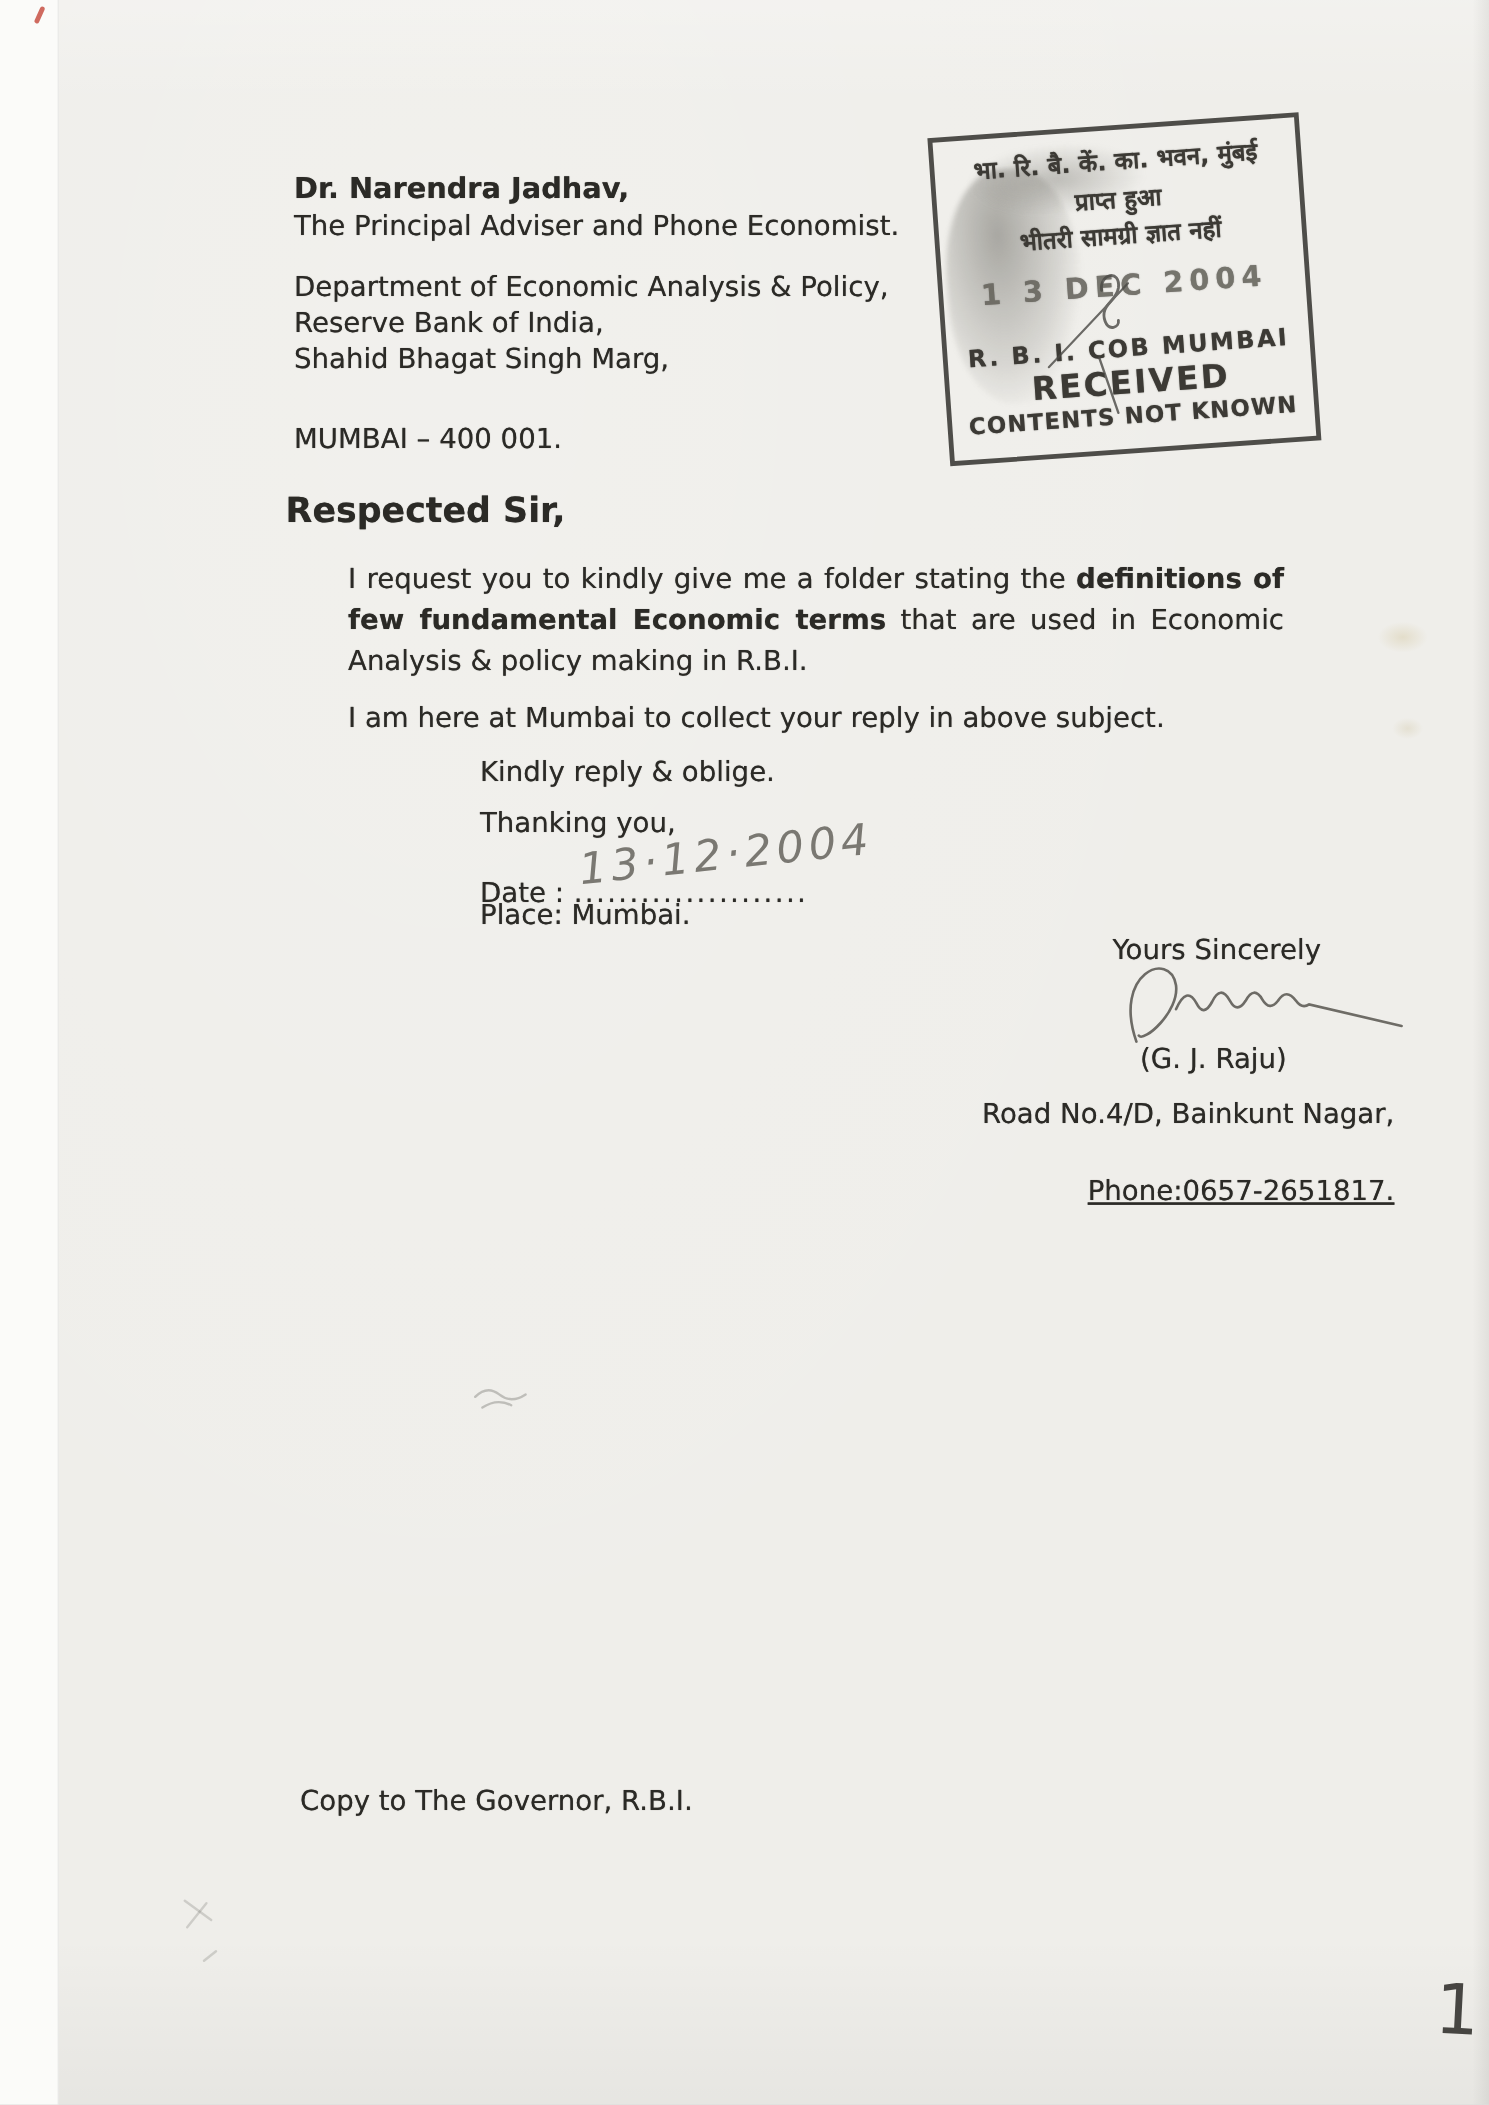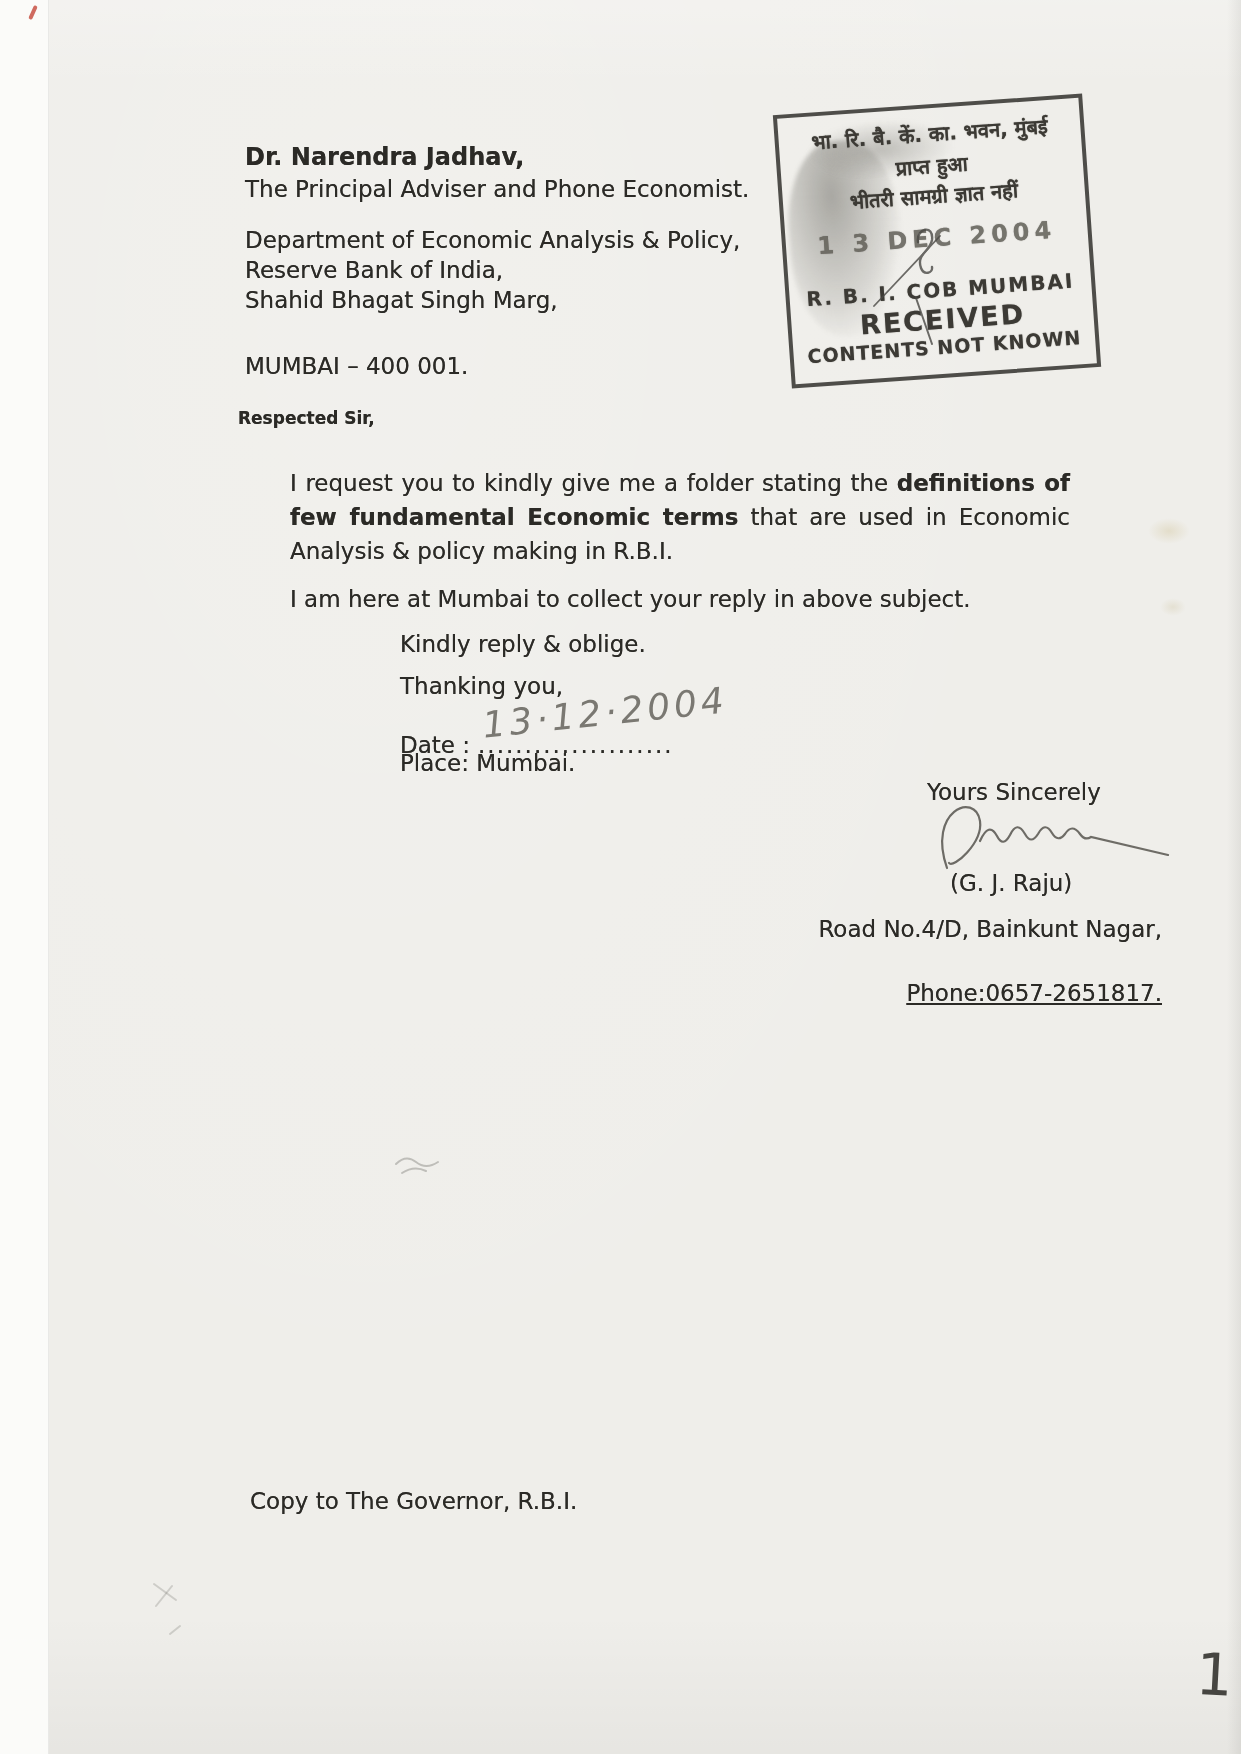--- a/index.html
+++ b/index.html
@@ -110,21 +110,21 @@
   </div>
 
   <svg class="mark" style="left:862px; top:222px;" width="110" height="135" viewBox="0 0 110 135">
     <g fill="none" stroke="#4a4945" stroke-linecap="round" opacity="0.8">
       <path d="M 12 84 L 78 14" stroke-width="1.8"></path>
       <path d="M 56 20 c -2 -14 16 -18 14 -2 c -2 12 -16 14 -11 28 c 3 8 12 5 11 -1" stroke-width="2.4"></path>
       <path d="M 54 76 L 70 122" stroke-width="2"></path>
     </g>
   </svg>
 
-  <div class="txt bold soft" style="left:238px; top:408px; font-size:17px;text-align:center;">Respected Sir,</div>
+  <div class="txt bold soft" style="left:238px; top:408px; font-size:29px;text-align:center;">Respected Sir,</div>
 
   <div class="para" style="top:582px;">I am here at Mumbai to collect your reply in above subject.</div>
 
   <div class="para" style="top:466px;">
     <span>I request you to kindly give me a folder stating the </span><span class="bold">definitions of few fundamental Economic terms</span><span> that are used in Economic Analysis &amp; policy making in R.B.I.</span>
   </div>
 
   <div class="txt fs23 soft" style="left:400px; top:631px;">Kindly reply &amp; oblige.</div>
   <div class="txt fs23 soft" style="left:400px; top:673px;">Thanking you,</div>
 

